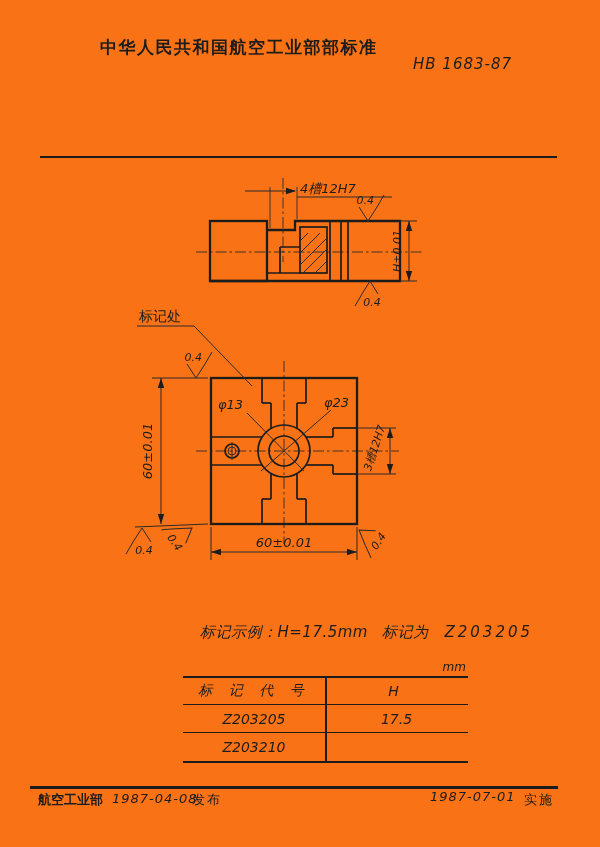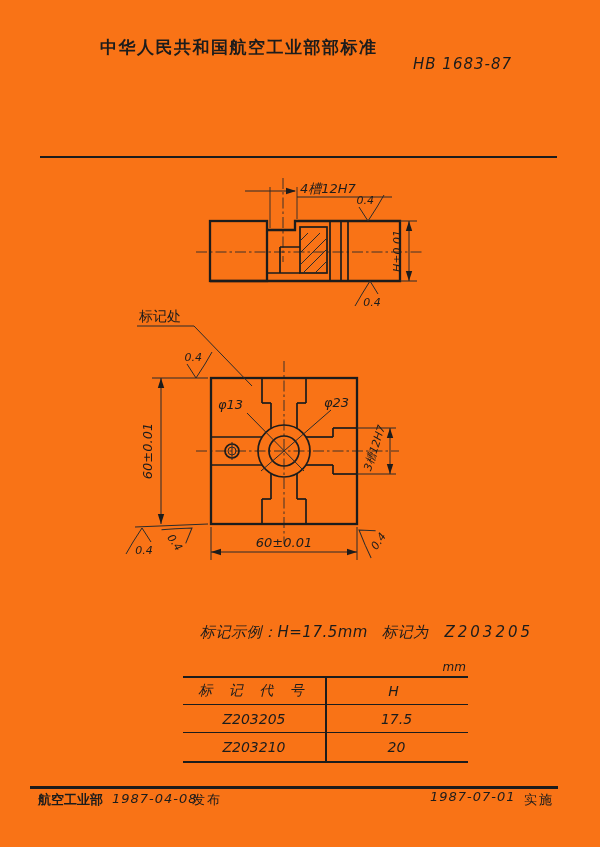--- a/index.html
+++ b/index.html
@@ -223,21 +223,20 @@
       <div class="tr head">
         <div class="c1 hand">标 记 代 号</div>
         <div class="c2 hand">H</div>
       </div>
       <div class="tr r1">
         <div class="c1 hand">Z203205</div>
         <div class="c2 hand">17.5</div>
       </div>
       <div class="tr r2">
         <div class="c1 hand">Z203210</div>
-        <div class="c2 hand">20</div>
       </div>
     </div>
   </div>
 
   <div class="abs rule rule-footer"></div>
   <div class="abs footer-issuer print">航空工业部</div>
   <div class="abs footer-issue-date hand">1987-04-08</div>
   <div class="abs footer-issue-label print">发布</div>
   <div class="abs footer-impl-date hand">1987-07-01</div>
   <div class="abs footer-impl-label print">实施</div>

